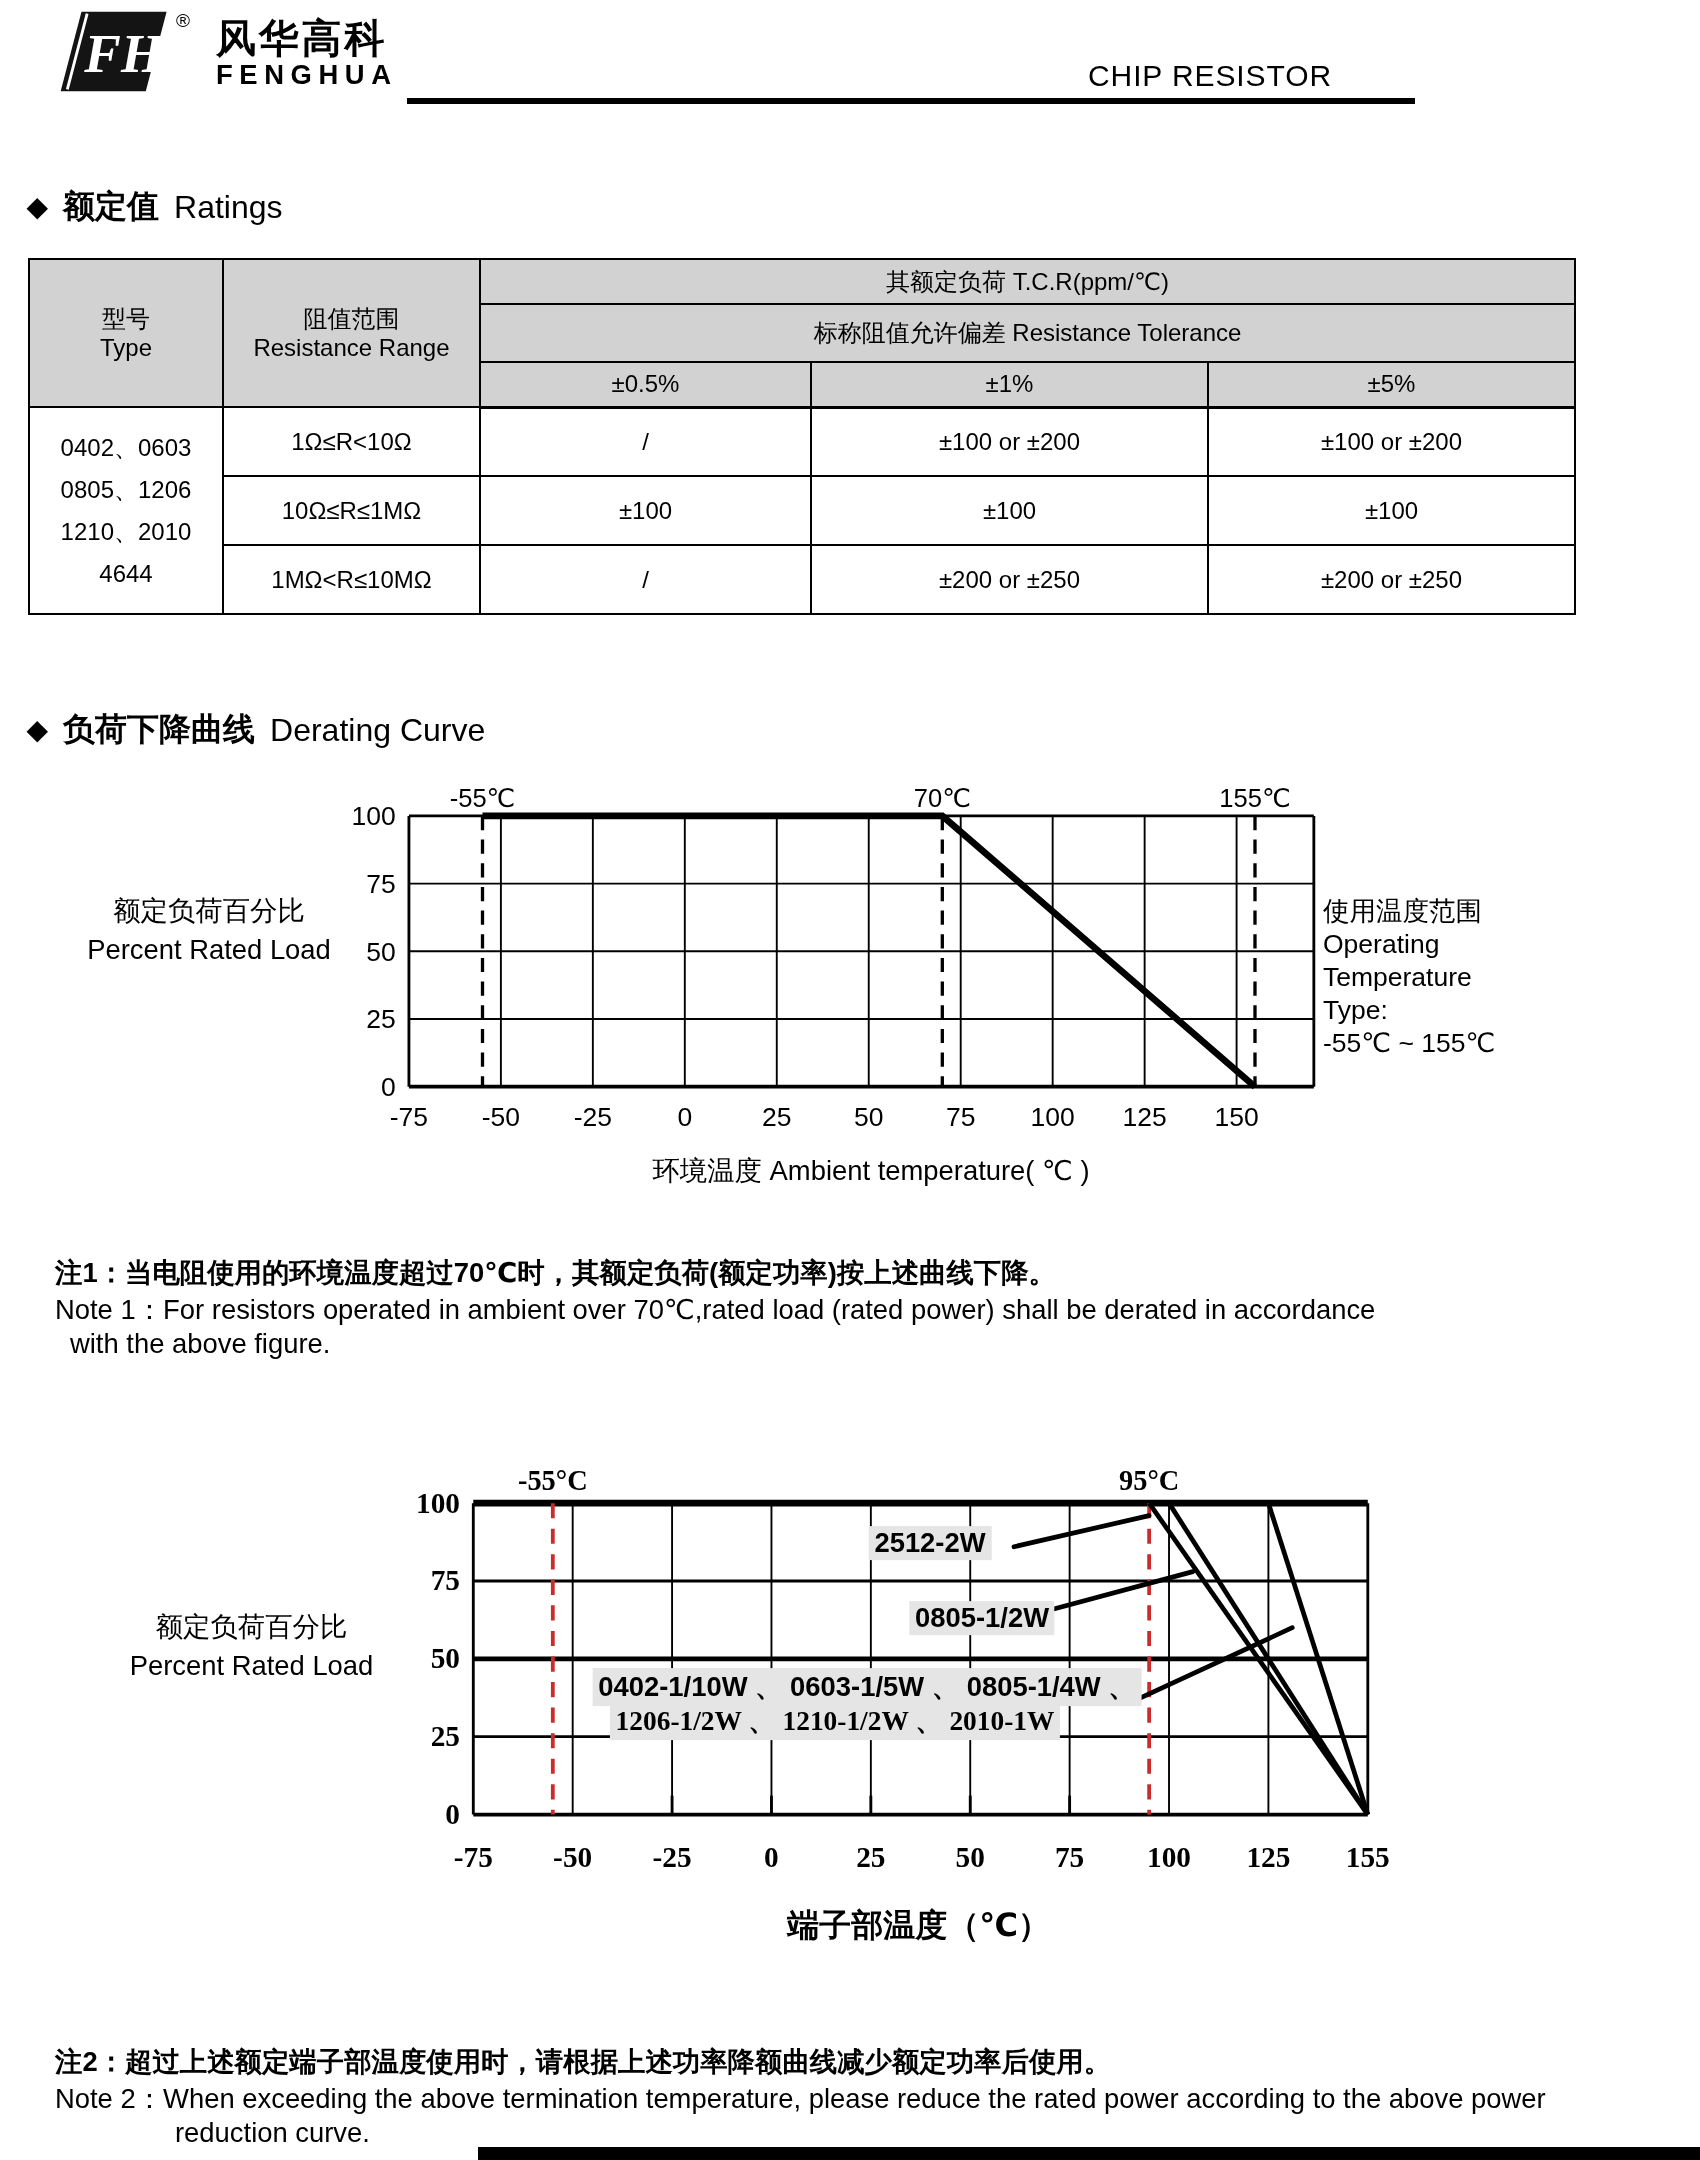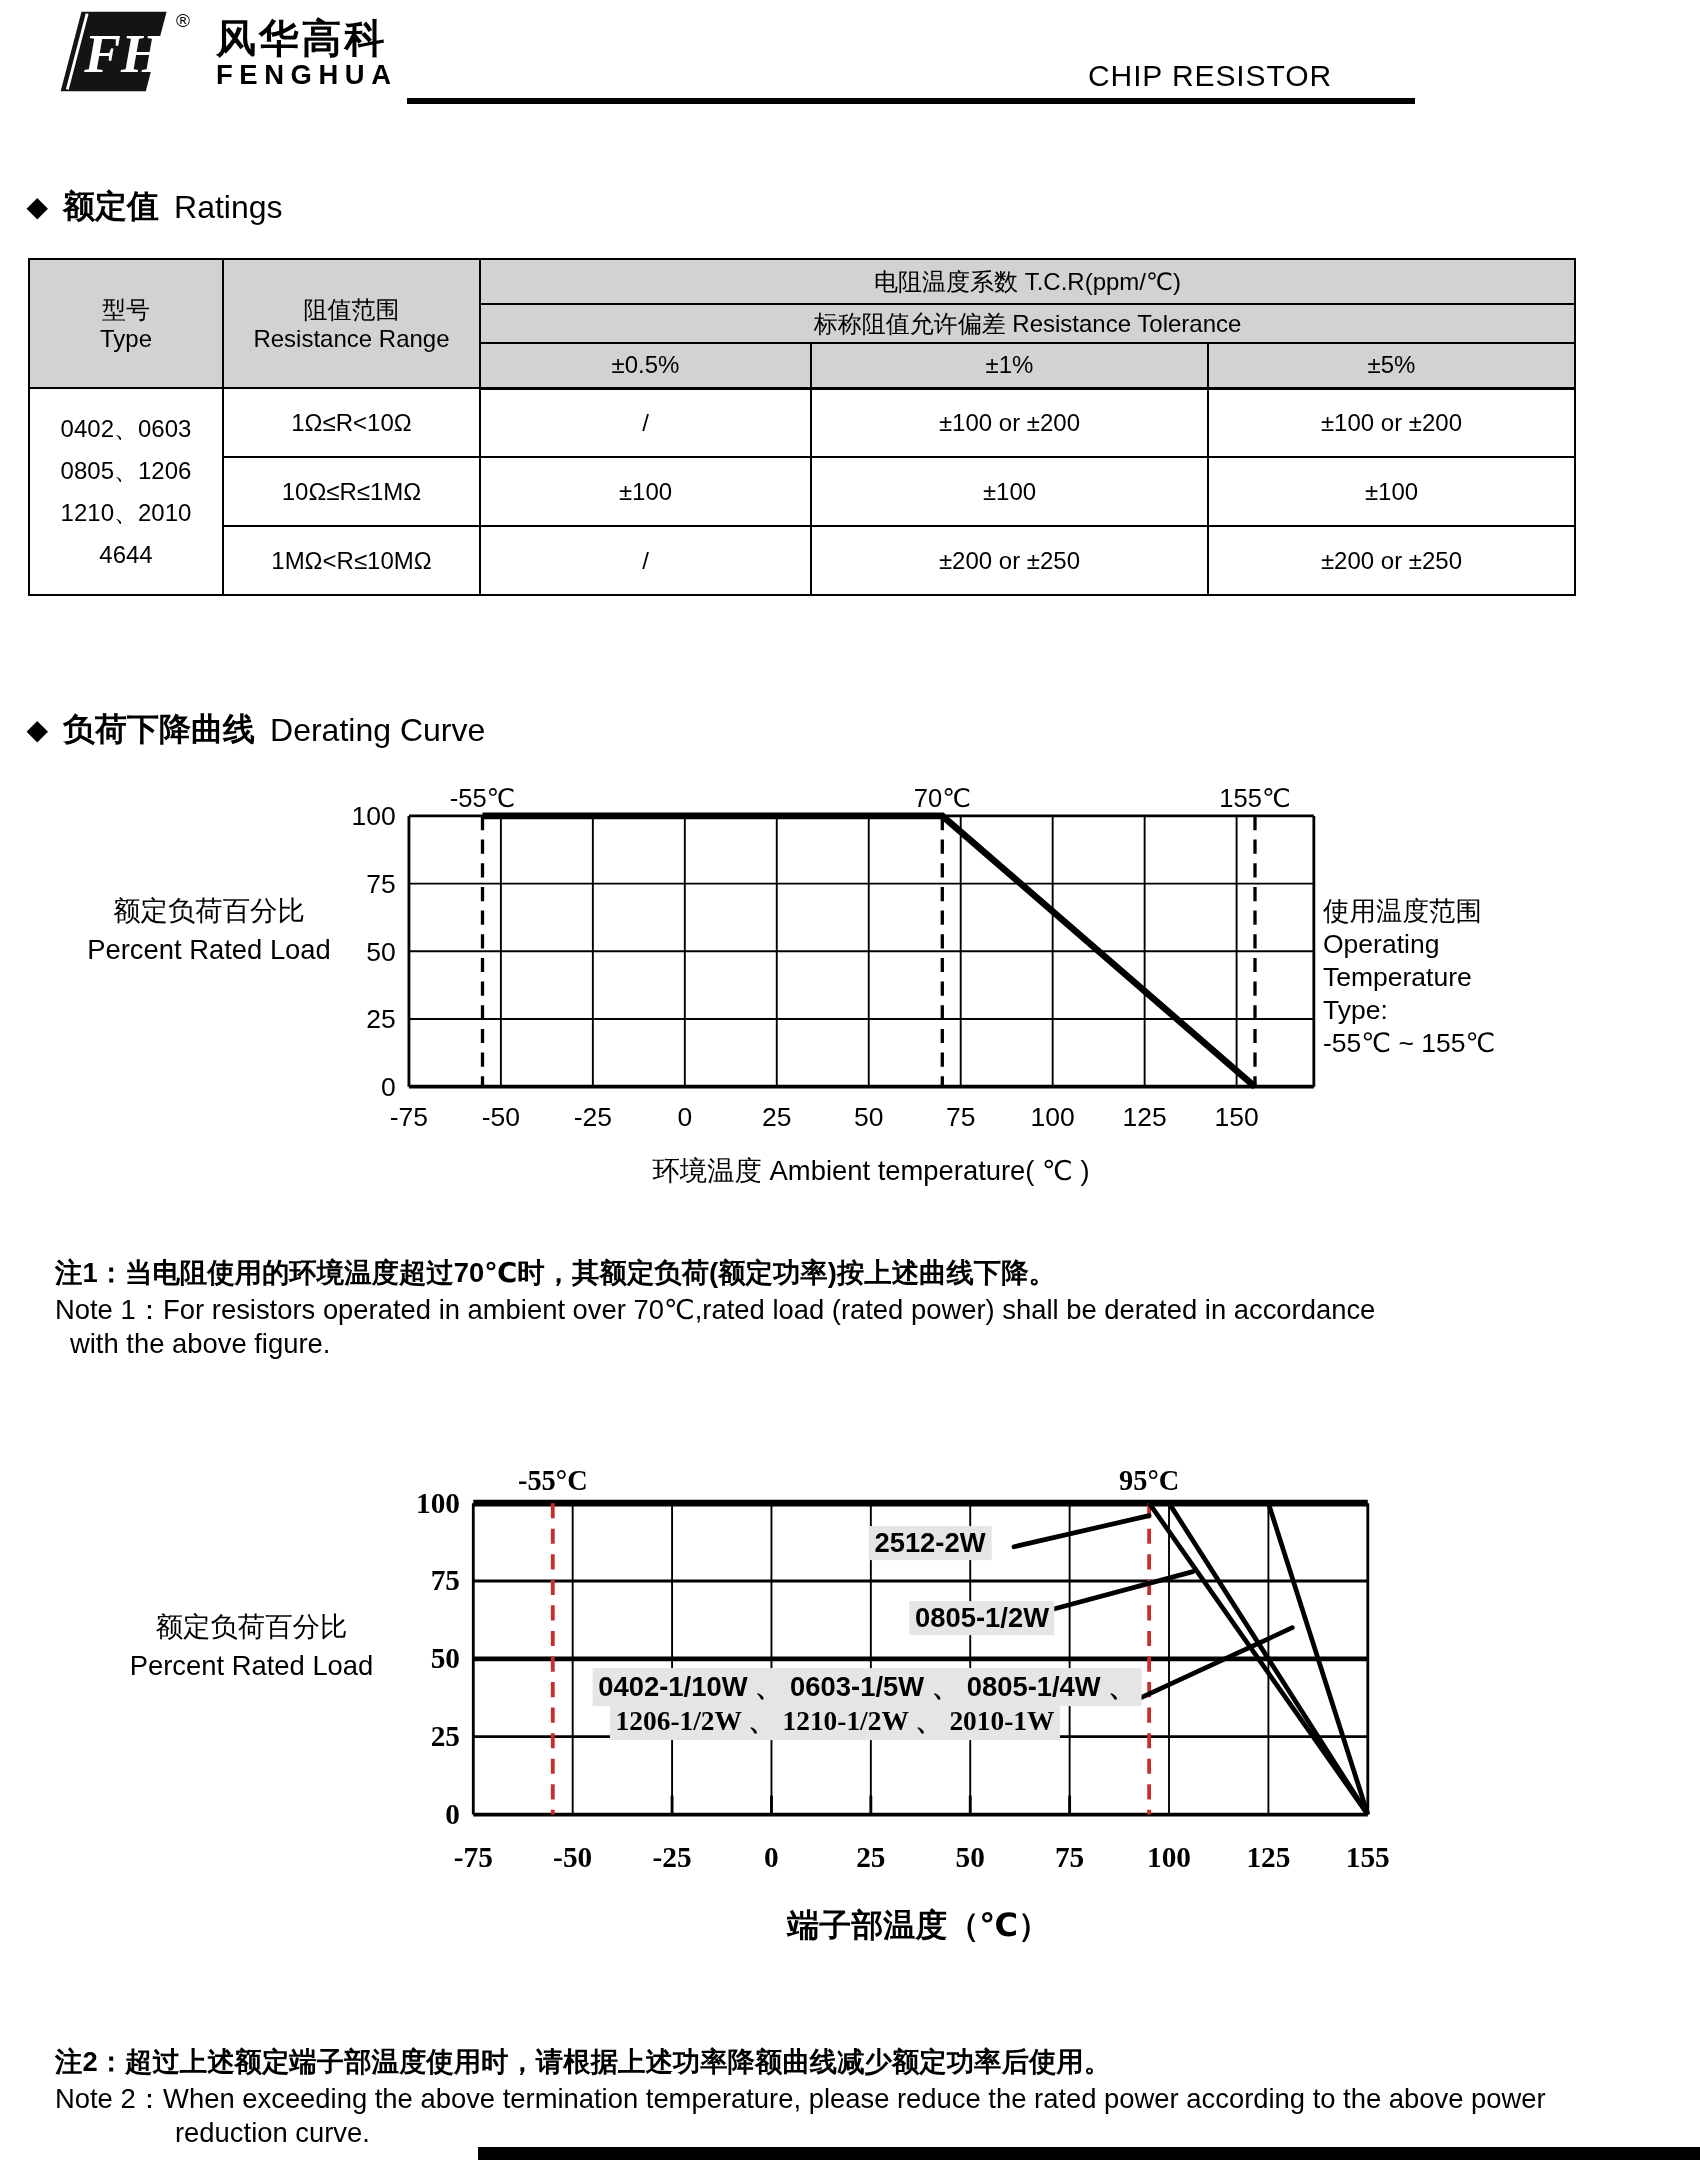--- a/index.html
+++ b/index.html
@@ -17,21 +17,21 @@
   
   .sec{position:absolute;left:26.5px;display:flex;align-items:center;gap:15px;}
   .dia{font-size:28px;line-height:28px;}
   .sec-cn{font-size:32px;font-weight:800;}
   .sec-en{font-size:32px;font-weight:500;}
   
   table.ratings{position:absolute;left:28px;top:258px;border-collapse:collapse;table-layout:fixed;
                 border:2.8px solid #000;}
   table.ratings td{border:2.4px solid #000;text-align:center;padding:0;font-size:24px;}
   table.ratings tr.h td{background:#d2d2d2;}
-  tr.h1{height:45px;} tr.h2{height:39px;} tr.h3{height:45px;} tr.d{height:69px;}
+  tr.h1{height:45px;} tr.h2{height:58px;} tr.h3{height:45px;} tr.d{height:69px;}
   tr.h3 td{border-bottom:3.8px solid #000;}
   td.type{text-align:left;padding-left:23px;font-size:25.6px;}
   td.type div{line-height:42px;}
   .hd2line div{line-height:29px;}
   
   svg.chart{position:absolute;left:0;top:0;z-index:1;pointer-events:none;}
   .chart-ann{position:absolute;z-index:2;transform:translate(-50%,-50%);white-space:nowrap;
              background:#e5e5e5;padding:0.9px 5.7px;font-weight:700;font-size:27.4px;}
   .axis-note{position:absolute;z-index:2;}
   
@@ -77,21 +77,21 @@
     <tbody>
       <tr class="h h1">
         <td rowspan="3" class="hd2line">
           <div>型号</div>
           <div>Type</div>
         </td>
         <td rowspan="3" class="hd2line">
           <div>阻值范围</div>
           <div>Resistance Range</div>
         </td>
-        <td colspan="3">电阻温度系数  T.C.R(ppm/℃)</td>
+        <td colspan="3">其额定负荷  T.C.R(ppm/℃)</td>
       </tr>
       <tr class="h h2">
         <td colspan="3">标称阻值允许偏差  Resistance Tolerance</td>
       </tr>
       <tr class="h h3">
         <td>±0.5%</td>
         <td>±1%</td>
         <td>±5%</td>
       </tr>
       <tr class="d">

